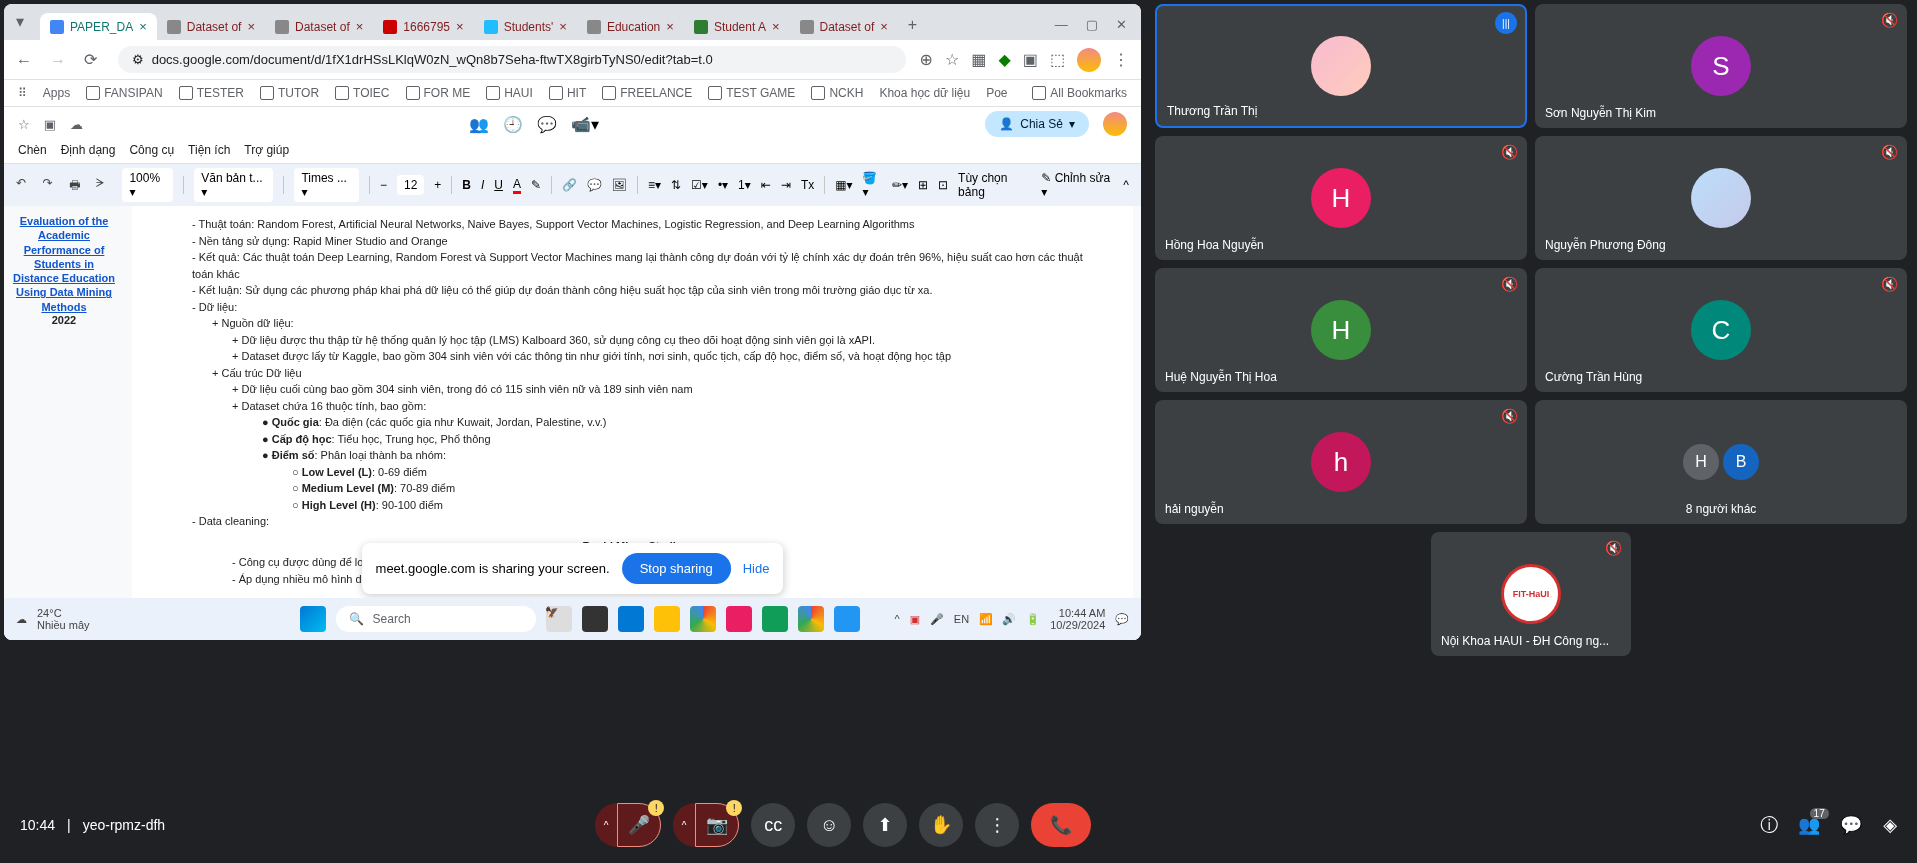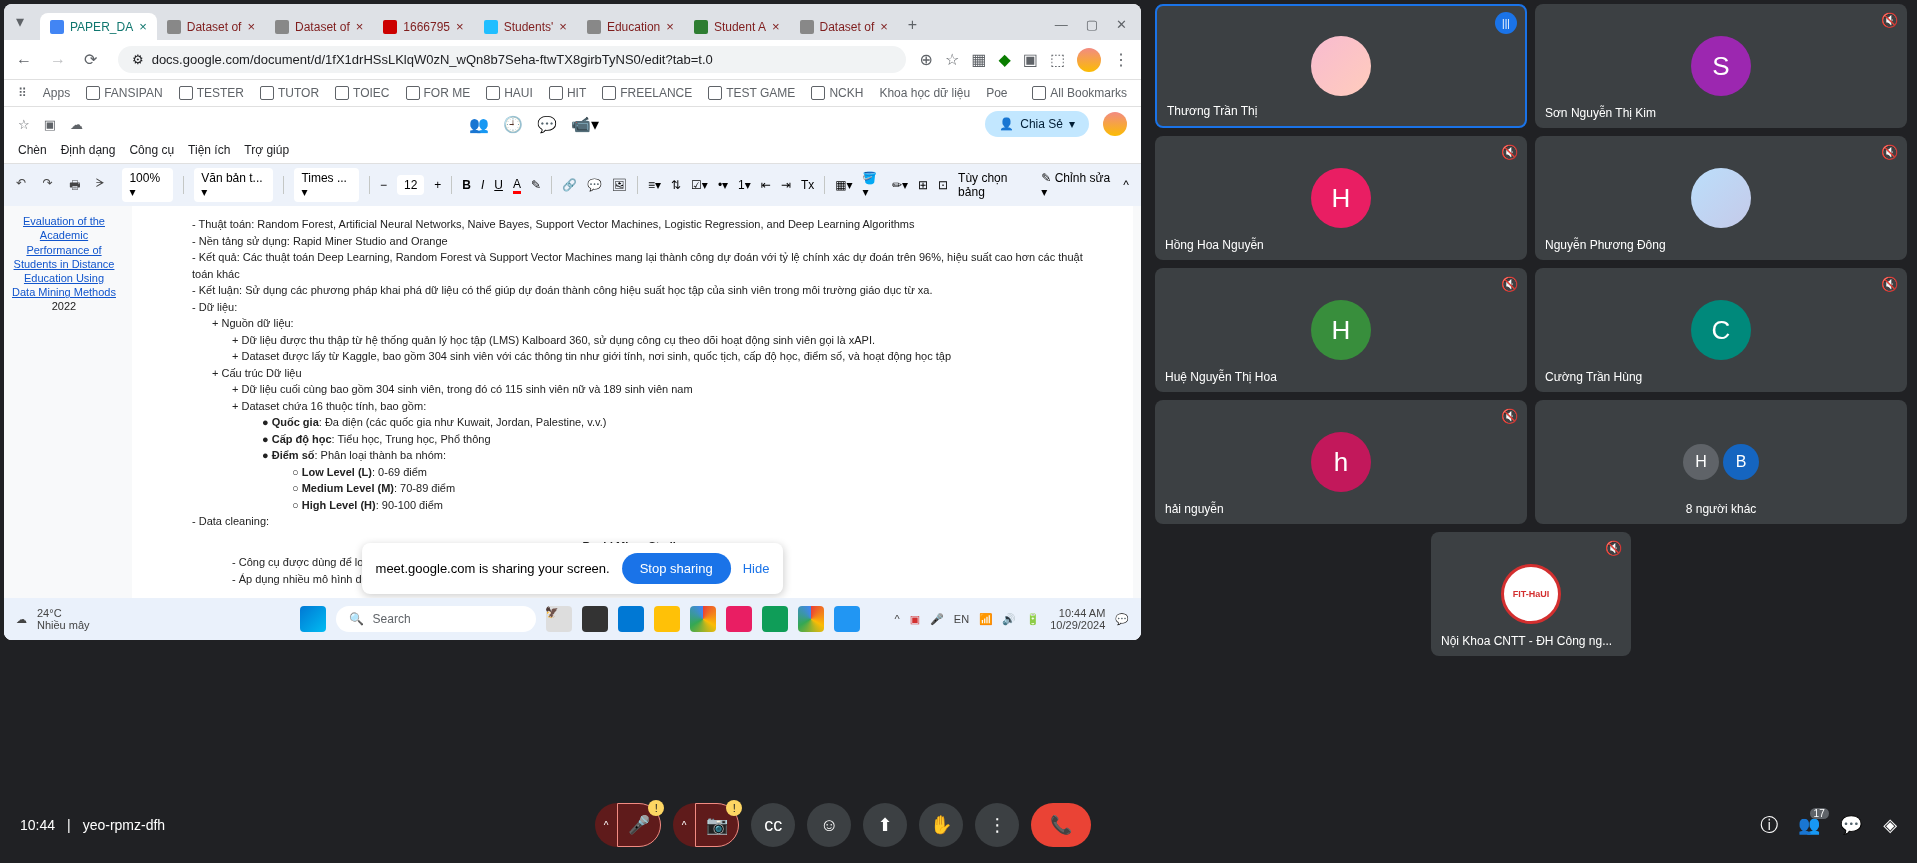--- a/index.html
+++ b/index.html
@@ -30,21 +30,21 @@
 .share-btn { margin-left:auto; background:#c2e7ff; border-radius:20px; padding:6px 14px; font-size:12px; display:flex; align-items:center; gap:6px; color:#001d35; }
 .menu-row { display:flex; gap:14px; padding:2px 14px 6px; font-size:12px; color:#202124; border-bottom:1px solid #e0e0e0; }
 
 .toolbar { display:flex; align-items:center; gap:10px; padding:4px 12px; background:#edf2fa; font-size:12px; }
 .tb-sep { width:1px; height:18px; background:#c4c7c5; }
 .tb-btn { width:18px; height:18px; color:#444; }
 .zoom-box, .font-box, .size-box { border:1px solid transparent; padding:2px 6px; background:#fff; border-radius:4px; }
 .size-box { width:28px; text-align:center; }
 
 .doc-body { flex:1; display:flex; background:#f8f9fa; overflow:hidden; font-size:11px; color:#222; }
-.outline { width:120px; padding:8px; text-align:center; }
+.outline { width:120px; padding:8px; text-align:center;font-weight:bold; }
 .outline a { color:#1155cc; text-decoration:underline; display:block; line-height:1.3; }
 .page { flex:1; background:#fff; margin:0 8px; padding:10px 40px; font-family:'Times New Roman',serif; line-height:1.5; overflow:hidden; }
 .page ul { list-style:none; }
 .page li { padding-left:20px; }
 .l1::before { content:'- '; }
 .l2::before { content:'+ '; }
 .l3::before { content:'● '; }
 .l4::before { content:'○ '; }
 
 .share-bar { position:absolute; bottom:46px; left:50%; transform:translateX(-50%); background:#fff; border-radius:8px; box-shadow:0 2px 8px rgba(0,0,0,.2); padding:10px 14px; display:flex; align-items:center; gap:12px; font-size:13px; }
@@ -397,21 +397,21 @@
   <div class="tile">
     <div class="multi">
       <div class="avatar" style="background:#5f6368">H</div>
       <div class="avatar" style="background:#1565c0">B</div>
     </div>
     <span class="tile-name" style="left:50%;transform:translateX(-50%)">8 người khác</span>
   </div>
   <div class="tile center">
     <div class="avatar logo">FIT-HaUI</div>
     <span class="mute-ic">🔇</span>
-    <span class="tile-name">Nội Khoa CNTT - ĐH Công ng...</span>
+    <span class="tile-name">Nội Khoa HAUI - ĐH Công ng...</span>
   </div>
 </div>
 </div>
 
 <div class="meet-bar">
   <div class="meet-left">
     <span>10:44</span>
     <span>|</span>
     <span>yeo-rpmz-dfh</span>
   </div>

